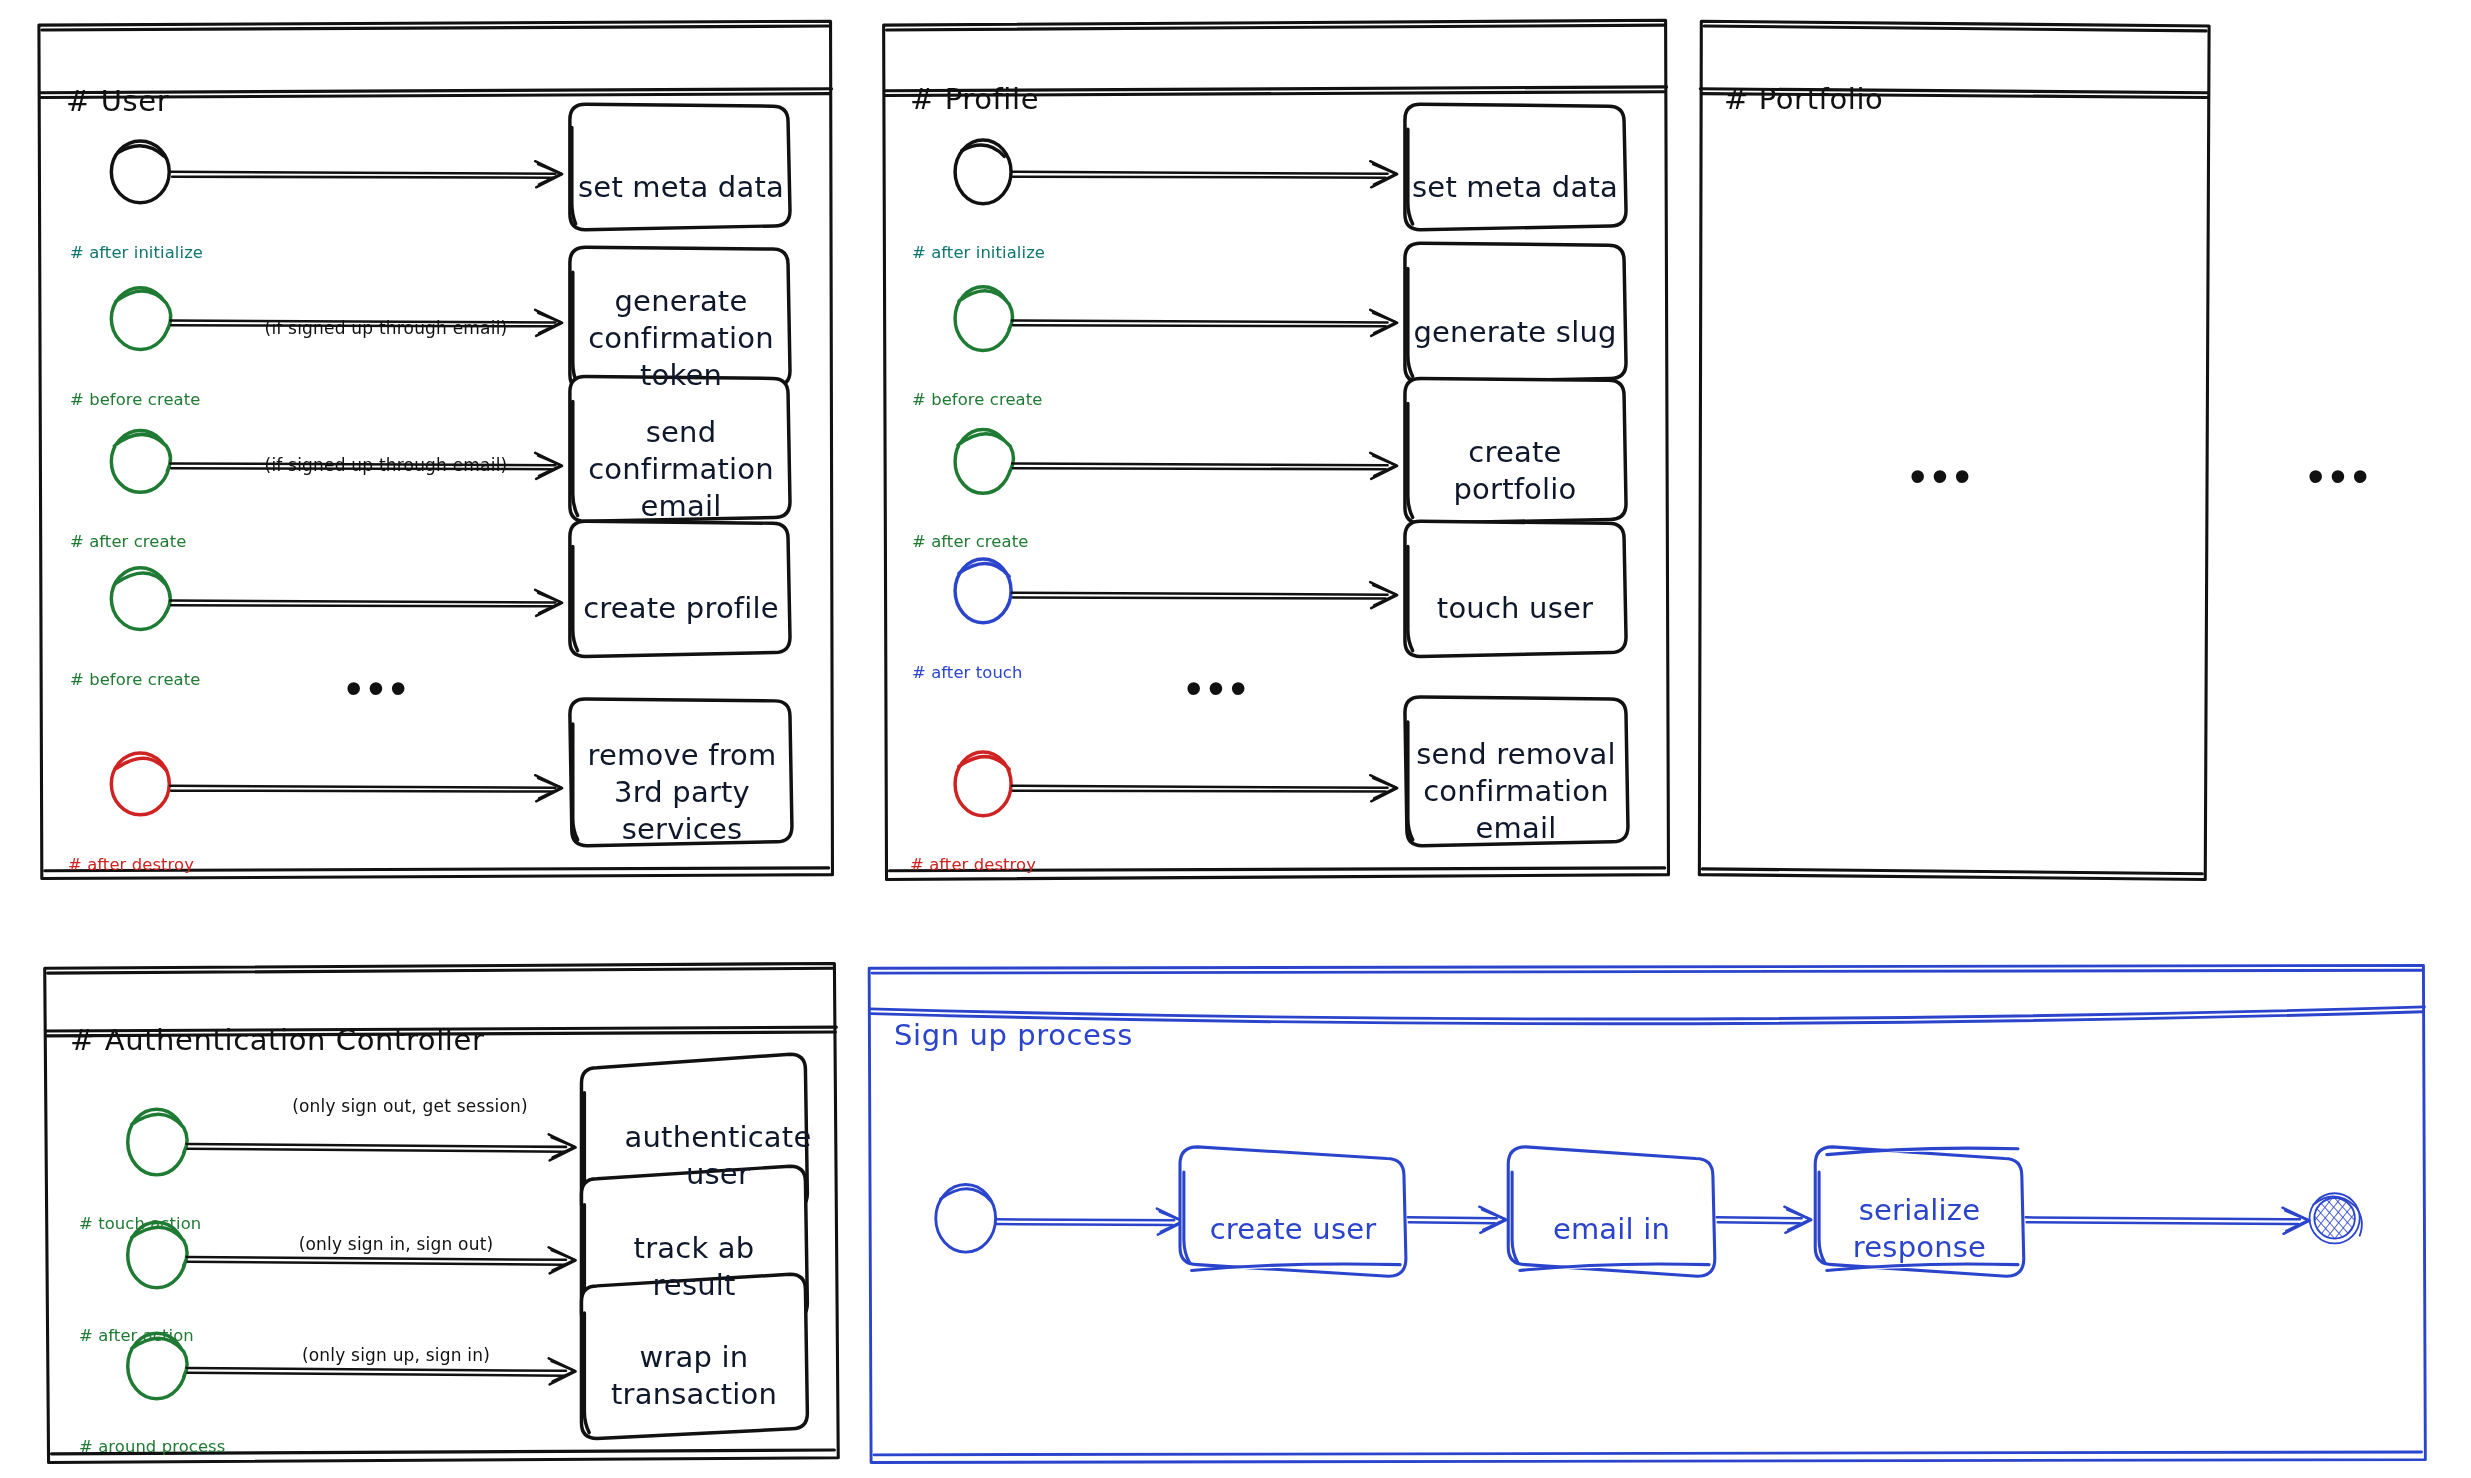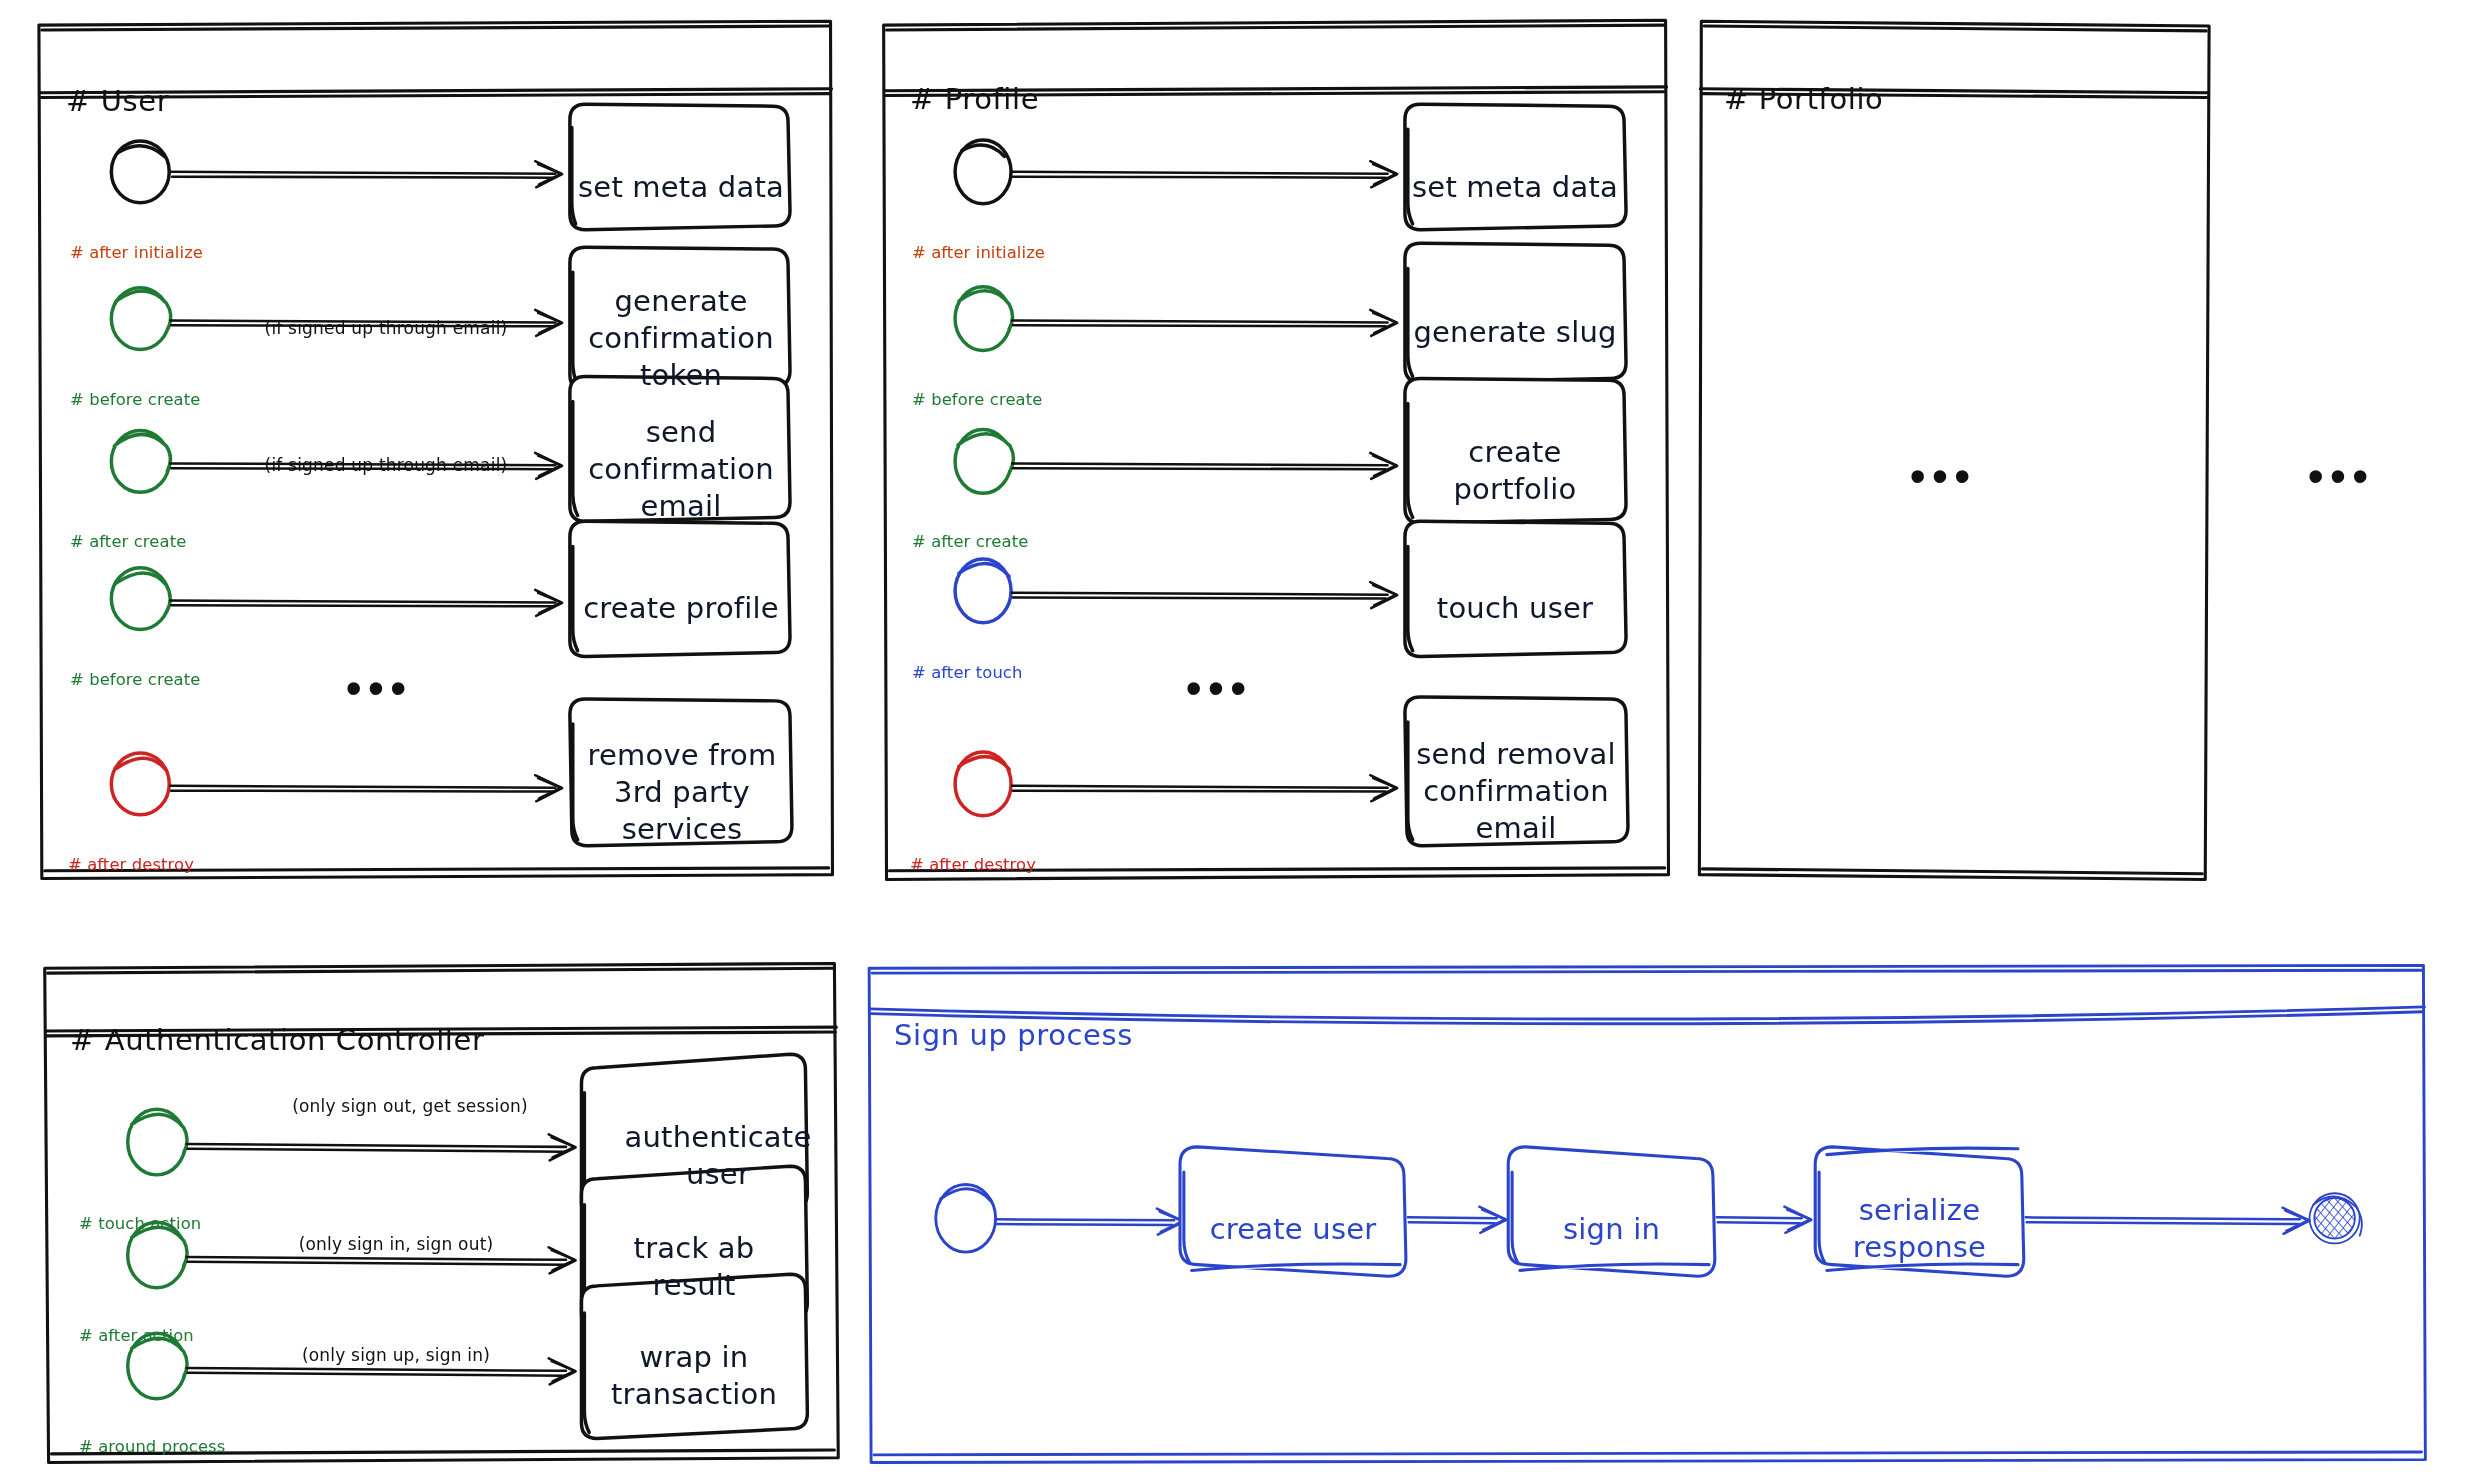--- a/index.html
+++ b/index.html
@@ -68,21 +68,21 @@
     color: #0f172a;
   }
   .node-label.blue { color: #2b44cc; }
   .hook-label {
     font-size: 16.4px;
     letter-spacing: 0.1px;
   }
   .hook-label.green { color: #1f7a33; }
   .hook-label.red   { color: #cf2222; }
   .hook-label.blue  { color: #2b44cc; }
-  .hook-label.black { color: #c2410c; }
+  .hook-label.black { color: #0f766e; }
   .edge-label {
     font-size: 17px;
     color: #111111;
     text-align: center;
   }
   .ellipsis {
     position: absolute;
     font-size: 44px;
     font-weight: 700;
     letter-spacing: 6.8px;
@@ -452,20 +452,20 @@
   <div class="txt node-label" style="position:relative;">track ab<br>result</div>
 </div>
 <div class="nodewrap" style="left:581px; top:1274px; width:226px; height:164px;">
   <div class="txt node-label" style="position:relative;">wrap in<br>transaction</div>
 </div>
 
 <div class="nodewrap" style="left:1180px; top:1147px; width:226px; height:124px;">
   <div class="txt node-label blue" style="position:relative;">create user</div>
 </div>
 <div class="nodewrap" style="left:1508px; top:1147px; width:207px; height:124px;">
-  <div class="txt node-label blue" style="position:relative;">sign in</div>
+  <div class="txt node-label blue" style="position:relative;">email in</div>
 </div>
 <div class="nodewrap" style="left:1815px; top:1147px; width:209px; height:124px;">
   <div class="txt node-label blue" style="position:relative;">serialize<br>response</div>
 </div>
 
 </div>
 
 
 </body></html>

